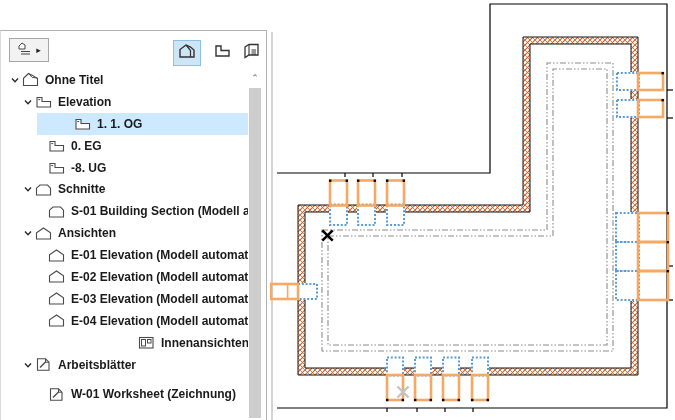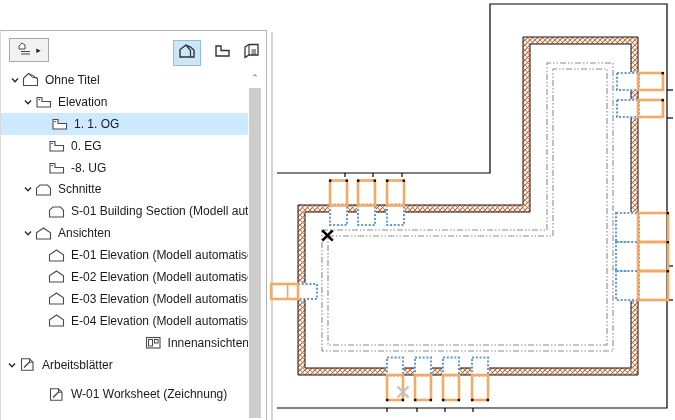--- a/index.html
+++ b/index.html
@@ -11,21 +11,21 @@
     border-top:1px solid #b2b2b2;border-left:1px solid #d9d9d9;border-right:1px solid #b2b2b2;box-sizing:border-box;}
   #nav-toolbar{position:absolute;left:0;top:0;width:100%;height:38px;background:#fff;}
   .tool-btn{position:absolute;display:flex;align-items:center;justify-content:center;box-sizing:border-box;cursor:default;}
   #chooser-btn{left:8px;top:7px;width:40px;height:24px;background:#f2f2f2;border:1px solid #a6a6a6;display:flex;gap:3px;}
   #chooser-btn .dd{font-size:9px;color:#222;line-height:1;}
   .view-btn{top:9px;width:28px;height:26px;background:#fff;border:1px solid transparent;}
   .view-btn.sel{background:#cde6f7;border:1px solid #8ec0e4;}
   #view-project{left:172px;} #view-viewmap{left:207px;} #view-layout{left:236px;}
 
   
-  #tree{position:absolute;left:0;top:38px;width:248px;bottom:0;overflow:hidden;}
+  #tree{position:absolute;left:0;top:38px;width:248px;bottom:0;overflow:hidden;font-weight:bold;}
   .row{height:21.9px;display:flex;align-items:center;font-size:12px;color:#1a1a1a;white-space:nowrap;box-sizing:border-box;}
   .row.sel{background:#cde9ff;}
   .chev{width:14px;display:inline-flex;justify-content:center;flex:none;}
   .ticon{width:17px;margin-right:6px;display:inline-flex;flex:none;}
   .lbl{overflow:hidden;}
 
   
   #vscroll{position:absolute;right:4px;top:38px;width:14px;bottom:0;background:#fff;}
   #vscroll .arrow{position:absolute;top:3px;left:0;width:14px;height:12px;color:#5f5f5f;font-size:9px;text-align:center;line-height:12px;}
   #vscroll .thumb{position:absolute;top:19px;left:1px;width:12px;bottom:2px;background:#cdcdcd;}
@@ -102,21 +102,21 @@
             </svg>
           </span>
           <span class="ticon">
             <svg width="17" height="15" viewBox="0 0 17 15">
               <polygon points="2,3.5 7,3.5 7,7.5 15.5,7.5 15.5,13 2,13" fill="#fff" stroke="#4a4a4a" stroke-width="1.1"></polygon>
               <line x1="3.2" y1="5.6" x2="5.2" y2="5.6" stroke="#4a4a4a" stroke-width="1"></line>
             </svg>
           </span>
           <span class="lbl">Elevation</span>
         </div>
-        <div class="row sel" style="padding-left: 36px;">
+        <div class="row sel" style="padding-left: 23px; margin-left: 36px;">
           <span class="chev"></span>
           <span class="ticon">
             <svg width="17" height="15" viewBox="0 0 17 15">
               <polygon points="2,3.5 7,3.5 7,7.5 15.5,7.5 15.5,13 2,13" fill="#fff" stroke="#4a4a4a" stroke-width="1.1"></polygon>
               <line x1="3.2" y1="5.6" x2="5.2" y2="5.6" stroke="#4a4a4a" stroke-width="1"></line>
             </svg>
           </span>
           <span class="lbl">1. 1. OG</span>
         </div>
         <div class="row" style="padding-left: 33px;">
@@ -214,21 +214,21 @@
           <span class="chev"></span>
           <span class="ticon">
             <svg width="17" height="15" viewBox="0 0 17 15">
               <rect x="1.5" y="2.5" width="13.5" height="10.5" fill="#fff" stroke="#4a4a4a" stroke-width="1.1"></rect>
               <rect x="3.5" y="4.5" width="4" height="6.5" fill="none" stroke="#4a4a4a" stroke-width="1"></rect>
               <rect x="9.5" y="4.5" width="3.5" height="3.5" fill="none" stroke="#4a4a4a" stroke-width="1"></rect>
             </svg>
           </span>
           <span class="lbl">Innenansichten</span>
         </div>
-        <div class="row" style="padding-left: 4px;">
+        <div class="row" style="padding-left: 20px;">
           <span class="chev">
             <svg width="10" height="10" viewBox="0 0 10 10">
               <polyline points="2,3.5 5,6.8 8,3.5" fill="none" stroke="#262626" stroke-width="1.3"></polyline>
             </svg>
           </span>
           <span class="ticon">
             <svg width="17" height="15" viewBox="0 0 17 15">
               <path d="M2.5,1.8 L10.5,1.8 L14,5.2 L14,13.2 L2.5,13.2 Z" fill="#fff" stroke="#4a4a4a" stroke-width="1.1"></path>
               <polyline points="10.5,1.8 10.5,5.2 14,5.2" fill="none" stroke="#4a4a4a" stroke-width="1"></polyline>
               <line x1="5" y1="10.5" x2="10.8" y2="4.8" stroke="#4a4a4a" stroke-width="1.4"></line>

